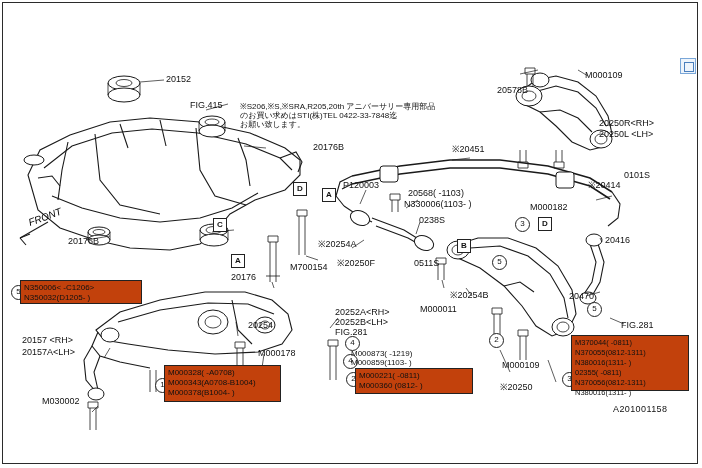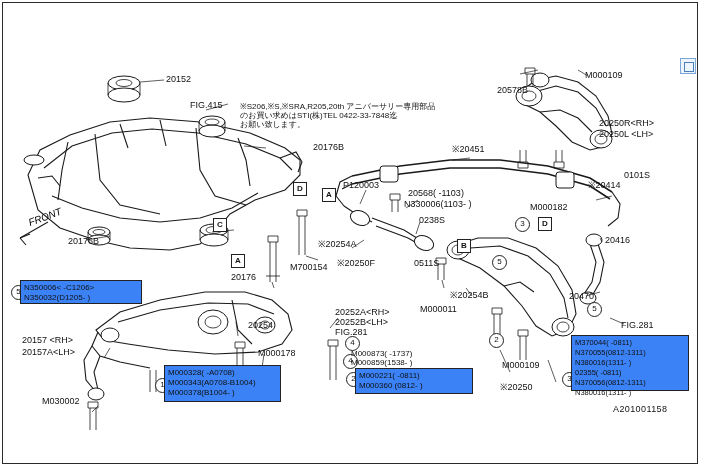--- a/index.html
+++ b/index.html
@@ -21,21 +21,21 @@
     line-height:10px;
     white-space:pre;
     color:#111;
     letter-spacing:0px;
   }
   .lbl.sm{font-size:8px;line-height:9px;}
   .box{
     position:absolute;
     border:1px solid #222;
     box-sizing:border-box;
-    background:#3b82f6;
+    background:#c2410c;
     font-size:8px;
     line-height:10px;
     padding:2px 3px;
     white-space:pre;
   }
   .circnum{
     position:absolute;
     width:13px;height:13px;border-radius:50%;
     border:1px solid #222;
     background:#fff;
@@ -351,21 +351,21 @@
 のお買い求めはSTI(株)TEL 0422-33-7848迄
 お願い致します。</div>
 
   <div class="circnum" style="left:11px;top:285px;">5</div>
   <div class="box" style="left:20px;top:280px;width:122px;height:24px;"><span>N350006&lt; -C1206&gt;</span><br><span>N350032(D1205- )</span></div>
 
   <div class="circnum" style="left:155px;top:378px;">1</div>
   <div class="box" style="left:164px;top:365px;width:117px;height:37px;"><span>M000328( -A0708)</span><br><span>M000343(A0708-B1004)</span><br><span>M000378(B1004- )</span></div>
 
   <div class="circnum" style="left:343px;top:354px;">4</div>
-  <div class="lbl sm" style="left:351px;top:349px;"><span>M000873( -1737)</span><br><span>M000859(1538- )</span></div>
+  <div class="lbl sm" style="left:351px;top:349px;"><span>M000873( -1219)</span><br><span>M000859(1103- )</span></div>
 
   <div class="circnum" style="left:346px;top:372px;">2</div>
   <div class="box" style="left:355px;top:368px;width:118px;height:26px;"><span>M000221( -0811)</span><br><span>M000360 (0812- )</span></div>
 
   <div class="circnum" style="left:562px;top:372px;">3</div>
   <div class="box xs" style="left:571px;top:335px;width:118px;height:56px;font-size:7.5px;line-height:10px;"><span>M370044( -0811)</span><br><span>N370055(0812-1311)</span><br><span>N380016(1311- )</span><br><span>02355( -0811)</span><br><span>N370056(0812-1311)</span><br><span>N380016(1311- )</span></div>
 
   <div class="sqtag" style="left:293px;top:182px;">D</div>
   <div class="sqtag" style="left:322px;top:188px;">A</div>
   <div class="sqtag" style="left:213px;top:218px;">C</div>

